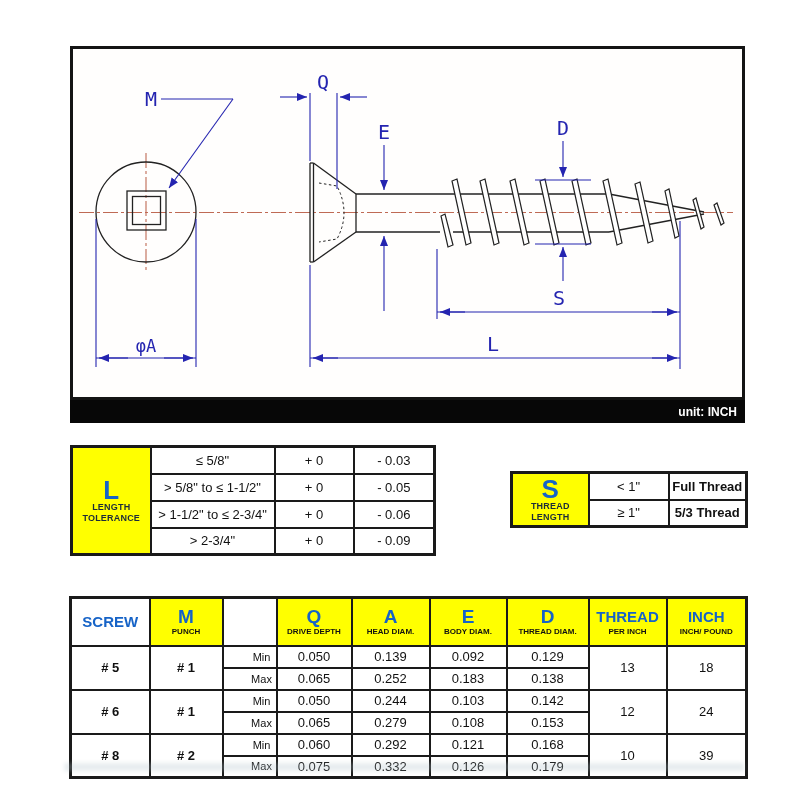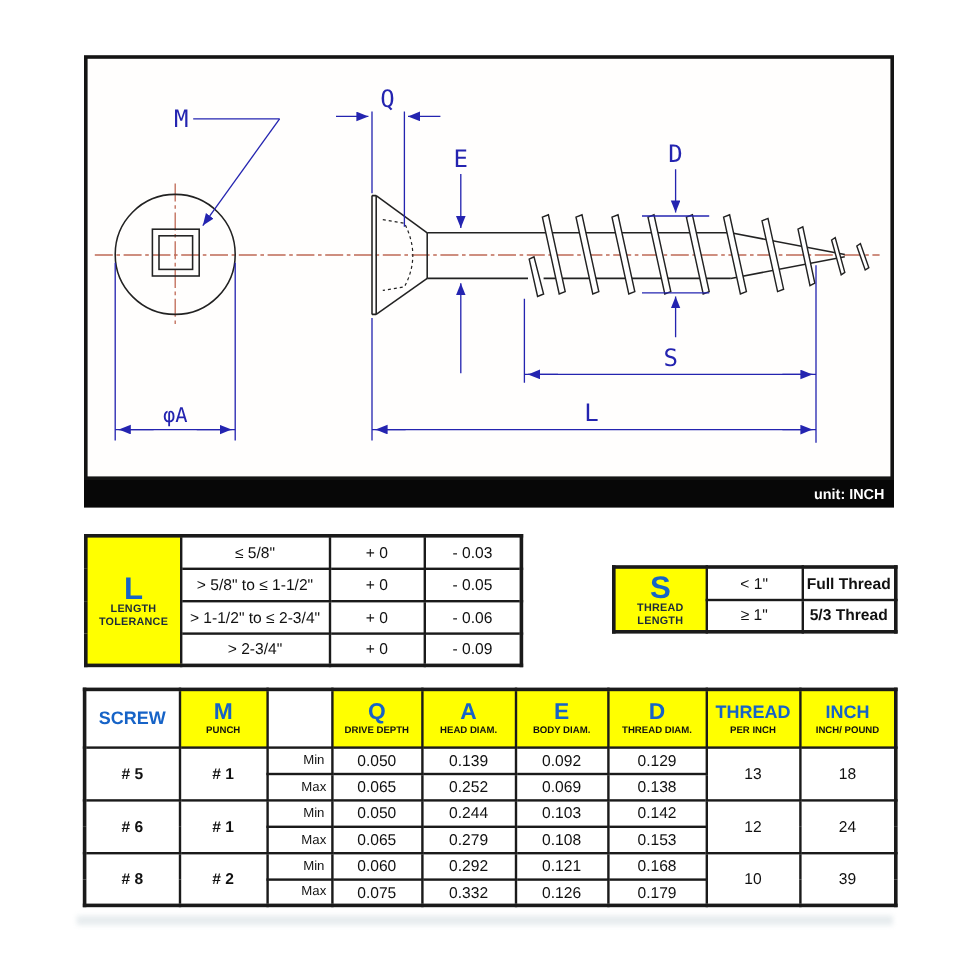--- a/index.html
+++ b/index.html
@@ -32,21 +32,21 @@
   .sym-sub{color:#1c2b3a;font-weight:bold;font-size:9px;line-height:11px;display:block;letter-spacing:.2px;text-align:center;}
   
   .tol-table{left:70px;top:445px;}
   .tol-table td{font-size:13px;}
   .tol-table .range{font-size:13px;}
   
   .thr-table{left:510px;top:471px;}
   .thr-table td{font-size:13px;}
   .thr-table .result{font-weight:bold;font-size:13px;}
   
-  .spec-table{left:69px;top:573px;border-radius:31px;}
+  .spec-table{left:69px;top:596px;border-radius:31px;}
   .spec-table th{background:#ffff00;}
   .spec-table th.white{background:#ffffff;}
   .spec-table .scr-head{color:#1663c7;font-weight:bold;font-size:15px;}
   .spec-table .h-sym{color:#1663c7;font-weight:bold;font-size:19px;line-height:20px;display:block;}
   .spec-table .h-sym.mid{font-size:15px;}
   .spec-table .h-sub{color:#111;font-weight:bold;font-size:8px;line-height:10px;display:block;}
   .spec-table td{font-size:13px;}
   .spec-table td.bold{font-weight:bold;}
   .spec-table td.mm{font-size:11px;padding-left:24px;}
   .blur-strip{
@@ -272,21 +272,21 @@
     <td>0.139</td>
     <td>0.092</td>
     <td>0.129</td>
     <td rowspan="2">13</td>
     <td rowspan="2">18</td>
   </tr>
   <tr style="height:22px">
     <td class="mm">Max</td>
     <td>0.065</td>
     <td>0.252</td>
-    <td>0.069</td>
+    <td>0.183</td>
     <td>0.138</td>
   </tr>
 
   <tr style="height:22px">
     <td class="bold" rowspan="2"># 6</td>
     <td class="bold" rowspan="2"># 1</td>
     <td class="mm">Min</td>
     <td>0.050</td>
     <td>0.244</td>
     <td>0.103</td>

